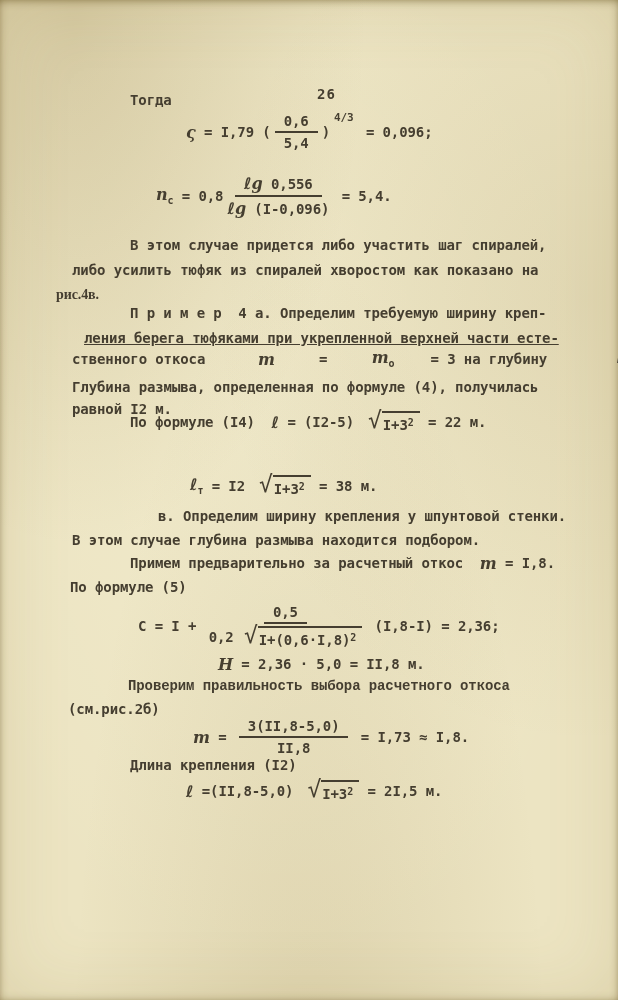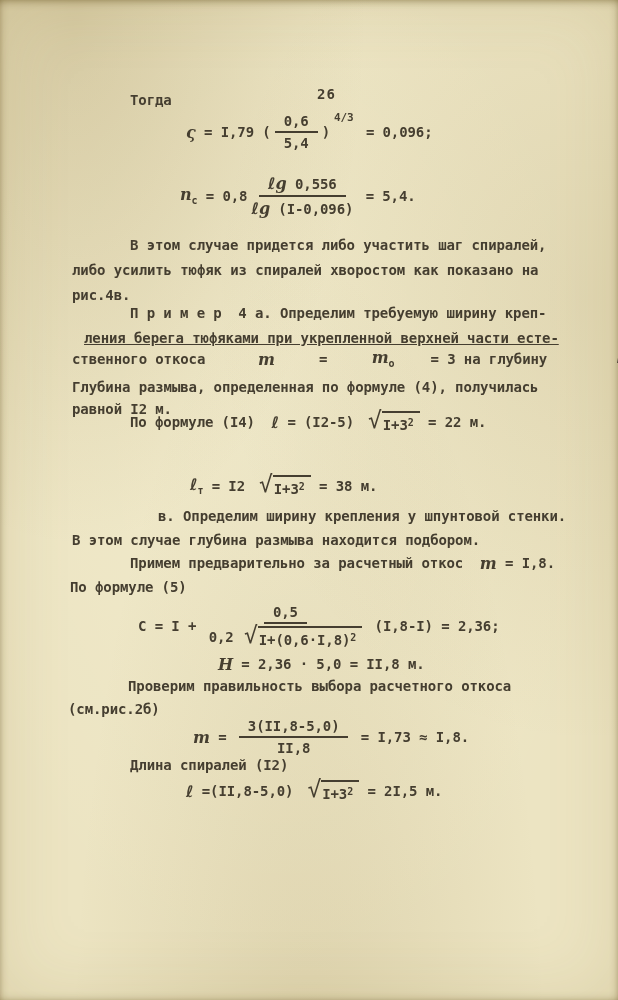--- a/index.html
+++ b/index.html
@@ -52,33 +52,33 @@
     <span> = I,79 (</span>
     <span class="frac">
       <span class="num">0,6</span>
       <span class="den">5,4</span>
     </span>
     <span>)</span>
     <span class="exp">4/3</span>
     <span> = 0,096;</span>
   </div>
 
-  <div class="fx" style="left:180px;top:168px;height:56px;text-align:right;">
+  <div class="fx" style="left:156px;top:168px;height:56px;text-align:right;">
     <span class="v"><span>n</span><sub>c</sub></span>
     <span> = 0,8</span>
     <span class="frac">
       <span class="num"><span class="v">ℓg</span><span> 0,556</span></span>
       <span class="den"><span class="v">ℓg</span><span> (I-0,096)</span></span>
     </span>
     <span> = 5,4.</span>
   </div>
 
   <div class="line" style="left:130px;top:237px;">В этом случае придется либо участить шаг спиралей,</div>
   <div class="line" style="left:72px;top:262px;">либо усилить тюфяк из спиралей хворостом как показано на</div>
-  <div class="line" style="left:72px;top:287px;">рис.4в.</div>
+  <div class="line" style="left:56px;top:287px;font-family:Liberation Serif, serif;">рис.4в.</div>
 
   <div class="line" style="left:130px;top:305px;">П р и м е р  4 а. Определим требуемую ширину креп-</div>
   <div class="line" style="left:84px;top:330px;text-decoration:underline;">ления берега тюфяками при укрепленной верхней части есте-</div>
   <div class="fx" style="left:72px;top:348px;height:22px;gap:36px;">
     <span>ственного откоса  </span>
     <span class="v">m</span>
     <span> = </span>
     <span class="v"><span>m</span><sub>о</sub></span>
     <span>= 3 на глубину    </span>
     <span class="v"><span>h</span><sub>м</sub></span>
@@ -132,34 +132,34 @@
       </span>
     </span>
     <span> (I,8-I) = 2,36;</span>
   </div>
 
   <div class="fx" style="left:218px;top:652px;height:24px;">
     <span class="v">H</span>
     <span> = 2,36 · 5,0 = II,8 м.</span>
   </div>
 
-  <div class="line" style="left:128px;top:678px;">Проверим правильность выбора расчетного откоса</div>
+  <div class="line" style="left:128px;top:678px;font-family:Liberation Mono, monospace;">Проверим правильность выбора расчетного откоса</div>
   <div class="line" style="left:68px;top:701px;">(см.рис.2б)</div>
 
   <div class="fx" style="left:193px;top:712px;height:50px;">
     <span class="v">m</span>
     <span> = </span>
     <span class="frac">
       <span class="num">3(II,8-5,0)</span>
       <span class="den">II,8</span>
     </span>
     <span> = I,73 ≈ I,8.</span>
   </div>
 
-  <div class="line" style="left:130px;top:757px;">Длина спиралей (I2)</div>
+  <div class="line" style="left:130px;top:757px;">Длина крепления (I2)</div>
 
   <div class="fx" style="left:186px;top:775px;height:32px;">
     <span class="v">ℓ</span>
     <span> =(II,8-5,0)</span>
     <span class="sqrt">
       <span class="sign">√</span>
       <span class="bar"><span>I+3</span><sup>2</sup></span>
     </span>
     <span> = 2I,5 м.</span>
   </div>

